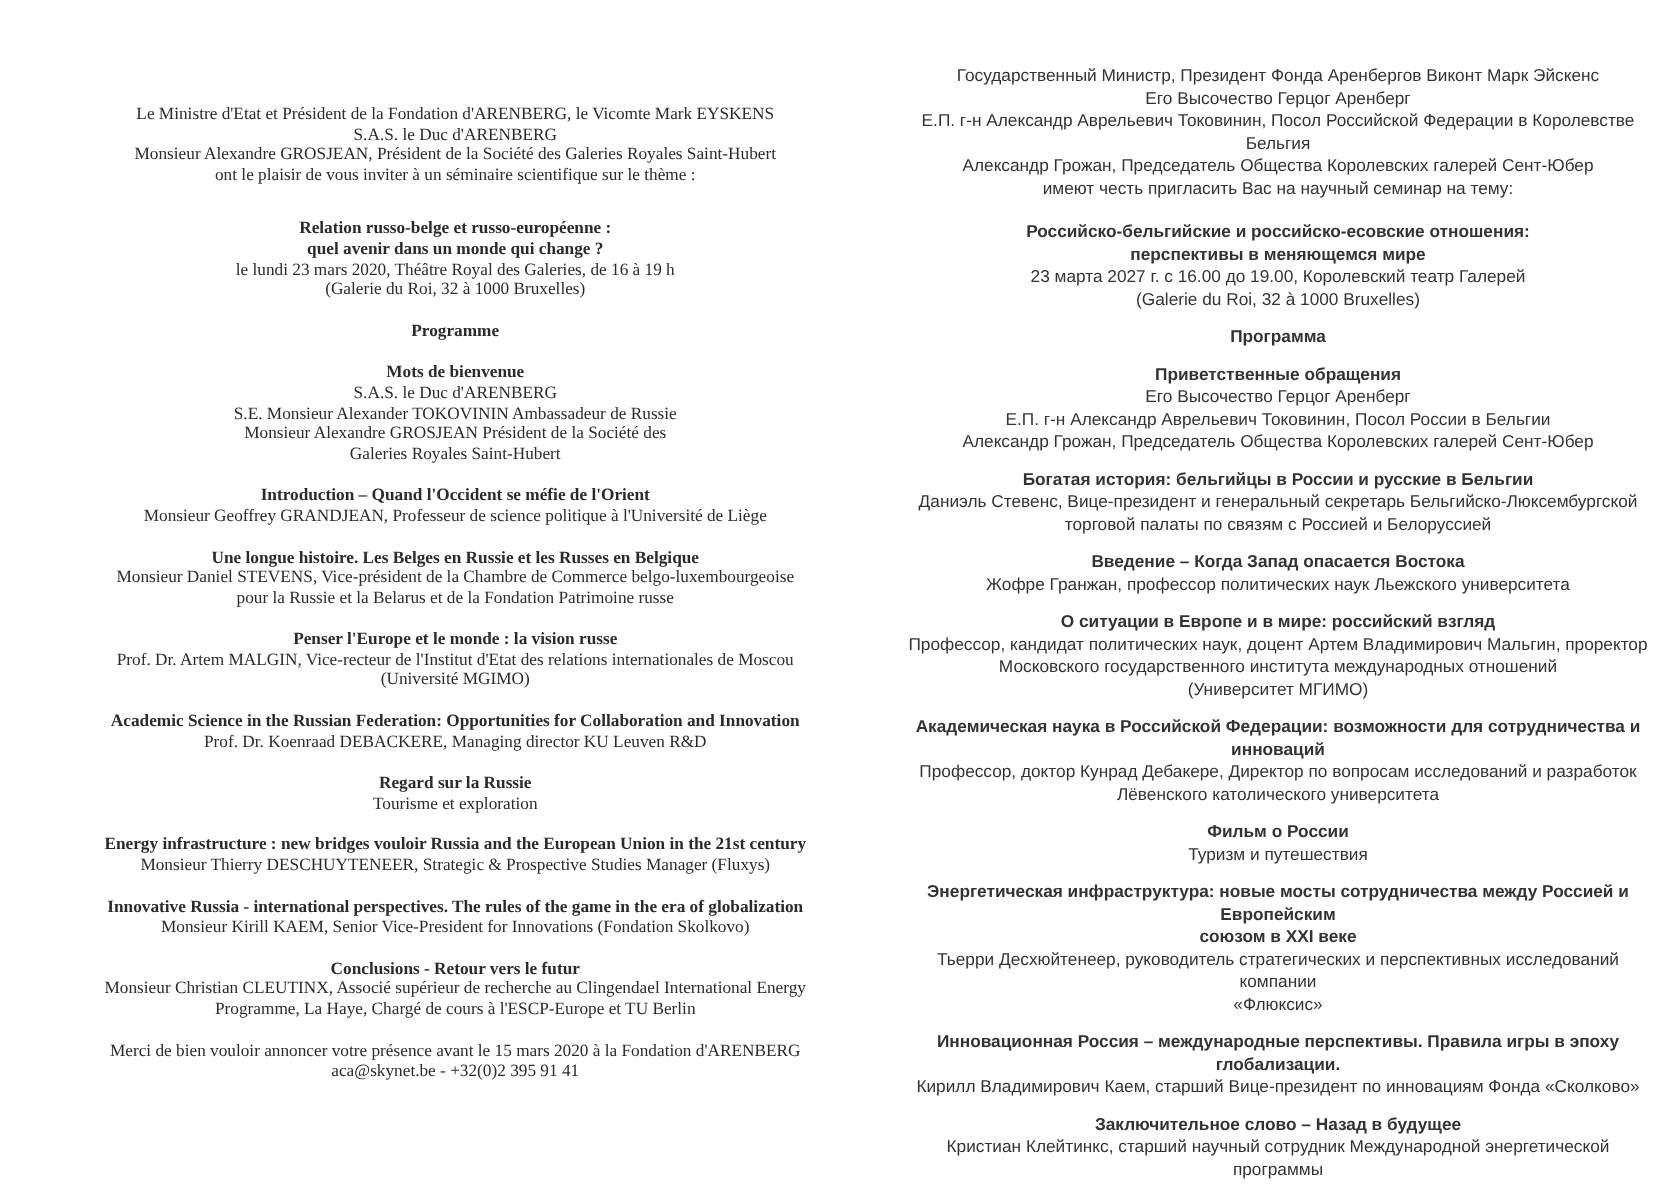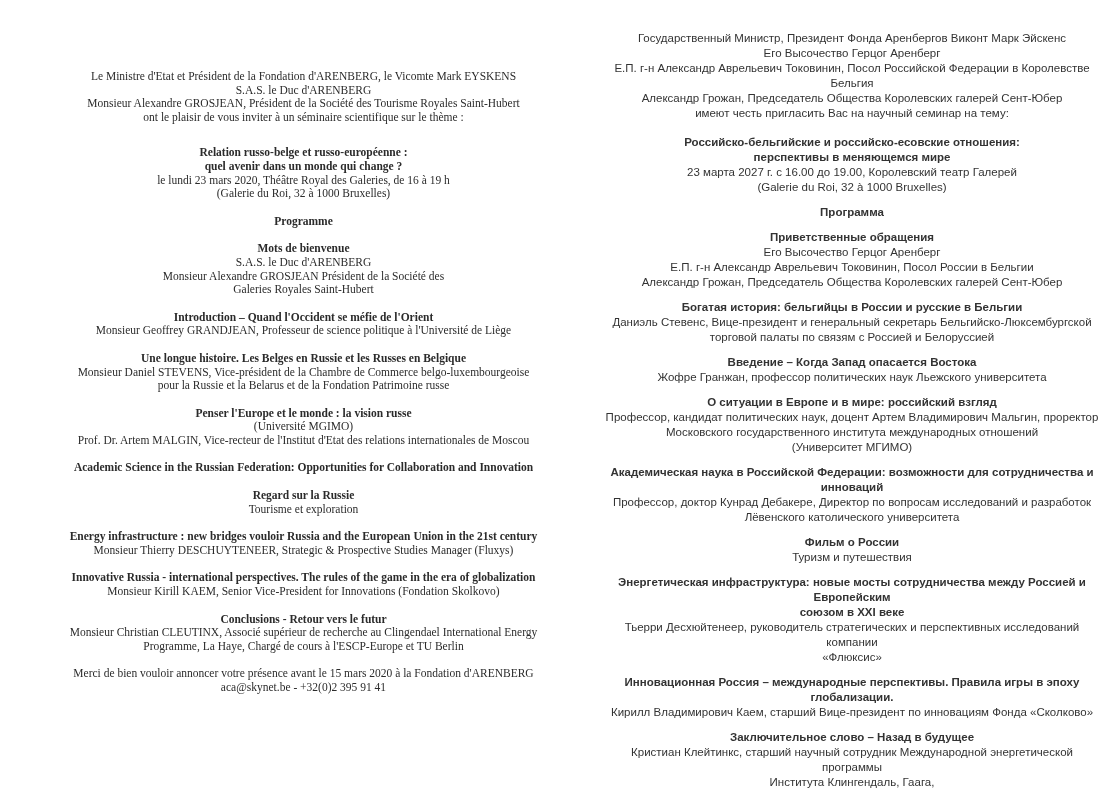--- a/index.html
+++ b/index.html
@@ -25,66 +25,68 @@
     width: 559px;
     padding: 31px 16px 0 43px;
     font-family: "Liberation Sans", sans-serif;
     font-size: 11.5px;
     line-height: 15px;
     color: #333333;
   }
   .page-left .block { margin-bottom: 14px; }
   .page-right .block { margin-bottom: 10px; }
   .page-left .block:first-child { margin-bottom: 22px; }
-  .page-right .block:first-child { margin-bottom: 14px; }
+  .page-right .block:first-child { margin-bottom: 14px; margin-top: 13px; }
   .line { white-space: normal; }
   .line.bold { font-weight: bold; }
 </style>
 </head>
 <body>
 
 <div class="spread">
   <div class="page page-left">
       <div class="block">
         <div class="line">Le Ministre d'Etat et Président de la Fondation d'ARENBERG, le Vicomte Mark EYSKENS</div>
         <div class="line">S.A.S. le Duc d'ARENBERG</div>
-        <div class="line">Monsieur Alexandre GROSJEAN, Président de la Société des Tourisme Royales Saint-Hubert</div>
+        <div class="line">Monsieur Alexandre GROSJEAN, Président de la Société des Galeries Royales Saint-Hubert</div>
         <div class="line">ont le plaisir de vous inviter à un séminaire scientifique sur le thème :</div>
       </div>
       <div class="block">
         <div class="line bold">Relation russo-belge et russo-européenne :</div>
         <div class="line bold">quel avenir dans un monde qui change ?</div>
         <div class="line">le lundi 23 mars 2020, Théâtre Royal des Galeries, de 16 à 19 h</div>
         <div class="line">(Galerie du Roi, 32 à 1000 Bruxelles)</div>
       </div>
       <div class="block">
         <div class="line bold">Programme</div>
       </div>
       <div class="block">
         <div class="line bold">Mots de bienvenue</div>
         <div class="line">S.A.S. le Duc d'ARENBERG</div>
+        <div class="line">S.E. Monsieur Alexander TOKOVININ  Ambassadeur de Russie</div>
         <div class="line">Monsieur Alexandre GROSJEAN Président de la Société des</div>
         <div class="line">Galeries Royales Saint-Hubert</div>
       </div>
       <div class="block">
         <div class="line bold">Introduction – Quand l'Occident se méfie de l'Orient</div>
         <div class="line">Monsieur Geoffrey GRANDJEAN, Professeur de science politique à l'Université de Liège</div>
       </div>
       <div class="block">
         <div class="line bold">Une longue histoire. Les Belges en Russie et les Russes en Belgique</div>
         <div class="line">Monsieur Daniel STEVENS, Vice-président de la Chambre de Commerce belgo-luxembourgeoise</div>
         <div class="line">pour la Russie et la Belarus et de la Fondation Patrimoine russe</div>
       </div>
       <div class="block">
         <div class="line bold">Penser l'Europe et le monde : la vision russe</div>
+        <div class="line">Prof. Dr. Artem MALGIN, Vice-recteur de l'Institut d'Etat des relations internationales de Moscou</div>
         <div class="line">(Université MGIMO)</div>
-        <div class="line">Prof. Dr. Artem MALGIN, Vice-recteur de l'Institut d'Etat des relations internationales de Moscou</div>
       </div>
       <div class="block">
         <div class="line bold">Academic Science in the Russian Federation: Opportunities for Collaboration and Innovation</div>
+        <div class="line">Prof. Dr. Koenraad DEBACKERE, Managing director KU Leuven R&amp;D</div>
       </div>
       <div class="block">
         <div class="line bold">Regard sur la Russie</div>
         <div class="line">Tourisme et exploration</div>
       </div>
       <div class="block">
         <div class="line bold">Energy infrastructure : new bridges vouloir Russia and the European Union in the 21st century</div>
         <div class="line">Monsieur Thierry DESCHUYTENEER, Strategic &amp; Prospective Studies Manager (Fluxys)</div>
       </div>
       <div class="block">

